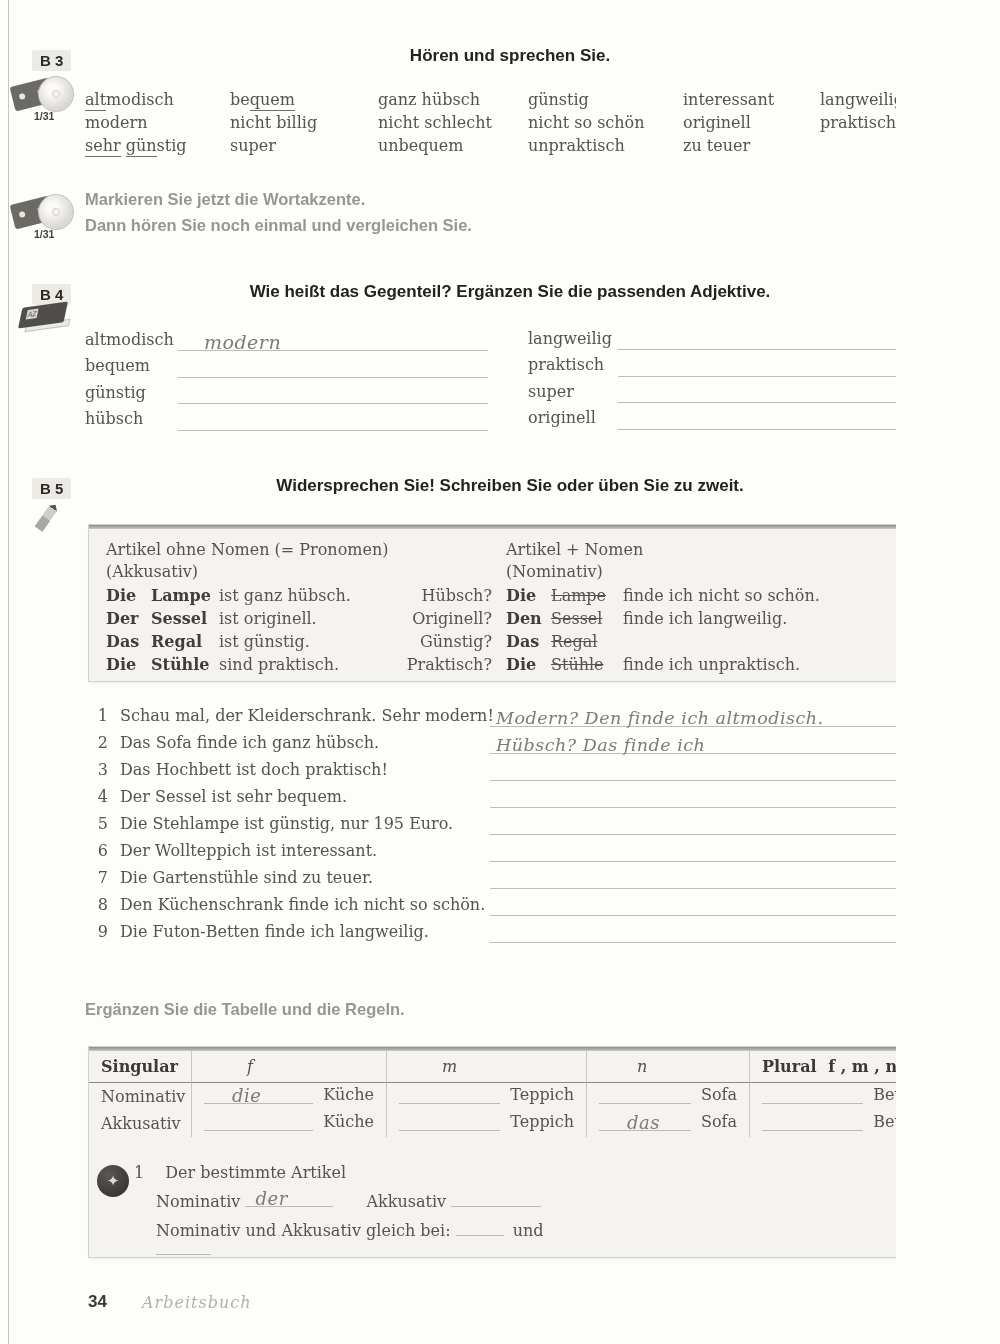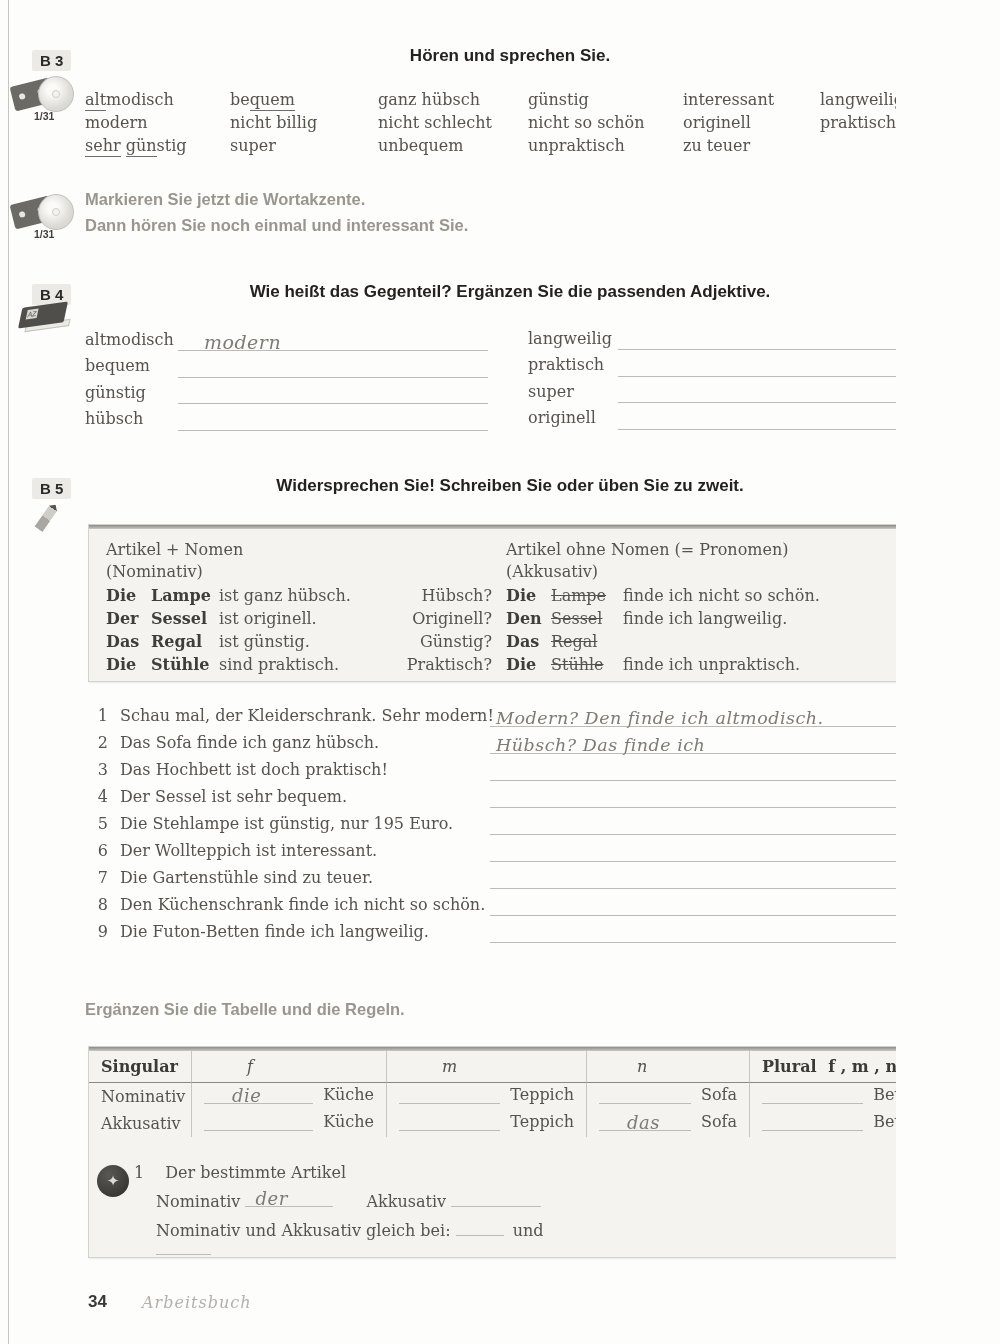--- a/index.html
+++ b/index.html
@@ -138,21 +138,21 @@
     <div class="cassette">
         <i class="r1"></i>
         <i class="r2"></i>
       </div>
     <div class="cd">
         <i></i>
       </div>
     <span class="track">1/31</span>
   </div>
   <div class="abs gray-head" style="left:85px;top:190px;">Markieren Sie jetzt die Wortakzente.</div>
-  <div class="abs gray-head" style="left:85px;top:216px;">Dann hören Sie noch einmal und interessant Sie.</div>
+  <div class="abs gray-head" style="left:85px;top:216px;">Dann hören Sie noch einmal und vergleichen Sie.</div>
 
   <div class="abs sec-label" style="left:32px;top:284px;">B 4</div>
   <div class="abs book-icon" style="left:18px;top:302px;">
     <div class="pages"></div>
       <div class="cover">
         <div class="bl">AZ</div>
       </div>
   </div>
   <div class="abs title" style="left:85px;top:282px;">Wie heißt das Gegenteil? Ergänzen Sie die passenden Adjektive.</div>
   <div class="abs" id="b4-left" style="left:85px;top:330px;width:405px;">
@@ -178,26 +178,26 @@
   <div class="abs sec-label" style="left:32px;top:478px;">B 5</div>
   <div class="abs pencil-icon" style="left:30px;top:500px;">
       <div class="p"></div>
     </div>
   <div class="abs title" style="left:85px;top:476px;">Widersprechen Sie! Schreiben Sie oder üben Sie zu zweit.</div>
 
   <div class="abs gbox" style="left:88px;top:524px;width:852px;height:158px;">
     <div class="gtop"></div>
     <div class="bhead">
       <div>
+        <div class="serif">Artikel ohne Nomen (= Pronomen)</div>
+        <div class="serif">(Akkusativ)</div>
+      </div>
+      <div>
         <div class="serif">Artikel + Nomen</div>
         <div class="serif">(Nominativ)</div>
-      </div>
-      <div>
-        <div class="serif">Artikel ohne Nomen (= Pronomen)</div>
-        <div class="serif">(Akkusativ)</div>
       </div>
     </div>
     <div class="abs" id="b5-box-rows" style="left:17px;top:61px;right:8px;">
         <div class="brow">
           <span class="serif bold-art">Die</span>
           <span class="serif bold-art">Lampe</span>
           <span class="serif">ist ganz hübsch.</span>
           <span class="serif qcell">Hübsch?</span>
           <span class="serif bold-art">Die</span>
           <span class="serif strike">Lampe</span>

